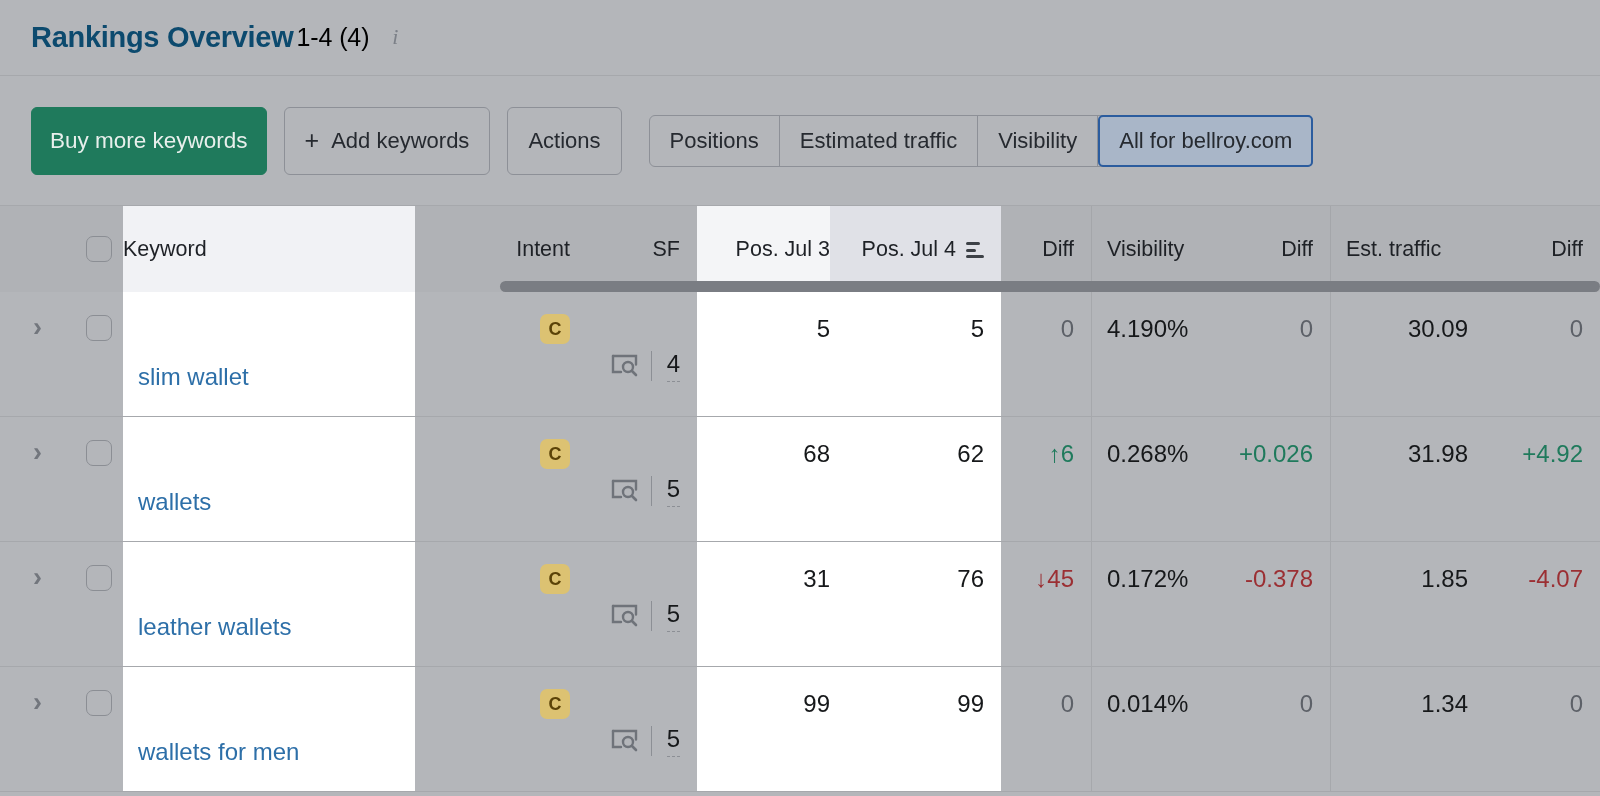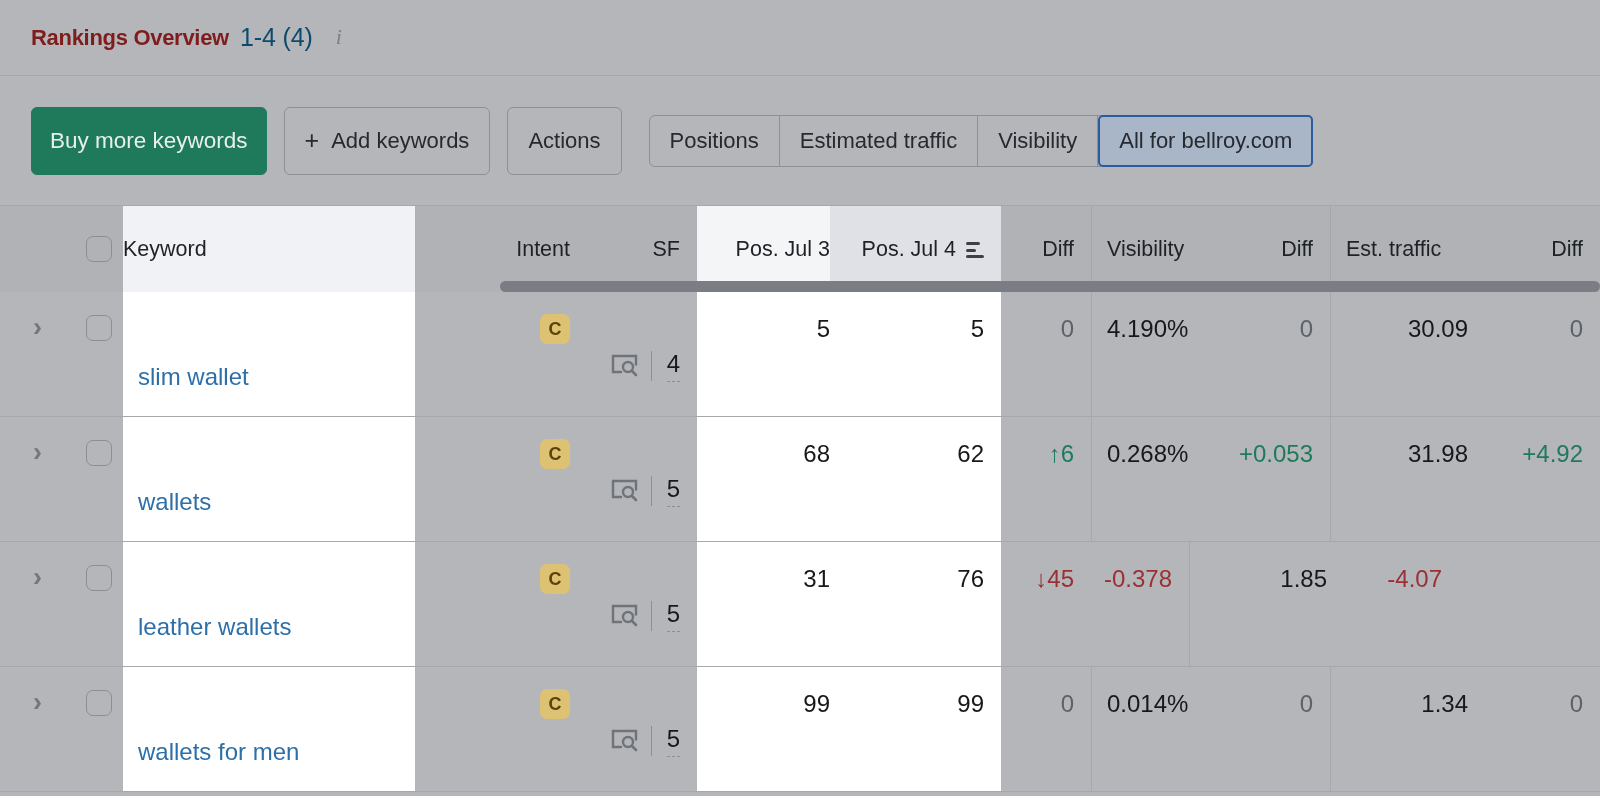--- a/index.html
+++ b/index.html
@@ -25,30 +25,30 @@
   .titlebar {
     height: 76px;
     box-sizing: border-box;
     padding: 0 0 0 31px;
     display: flex;
     align-items: center;
     border-bottom: 1px solid #a6a8ac;
     background: #b4b6ba;
   }
   .title-main {
-    font-size: 22px;
+    font-size: 29px;
     font-weight: bold;
     letter-spacing: -0.3px;
-    color: #7f1d1d;
+    color: #0c4a6e;
   }
   .title-count {
     font-size: 25px;
     font-weight: 400;
-    color: #0c4a6e;
-    margin-left: 11px;
+    color: #000000;
+    margin-left: 3px;
     letter-spacing: -0.1px;
   }
   .info-icon {
     margin-left: 17px;
     width: 18px;
     height: 22px;
     display: inline-flex;
     align-items: center;
     justify-content: center;
     color: #7c8088;
@@ -443,21 +443,21 @@
           <span class="sf-num">5</span>
         </div>
         <div class="td c-pos1 td-pos td-pos1">
           <span>68</span>
         </div>
         <div class="td c-pos2 td-pos td-pos2">
           <span>62</span>
         </div>
         <div class="td c-diff1 right pos">↑6</div>
         <div class="td c-vis left td-sep-left" style="padding-left:15px">0.268%</div>
-        <div class="td c-diff2 right pos">+0.053</div>
+        <div class="td c-diff2 right pos">+0.026</div>
         <div class="td c-est right td-sep-left">31.98</div>
         <div class="td c-diff3 right pos">+4.92</div>
       </div>
 
       <div class="trow">
         <div class="td c-expand center">
           <span class="chev">›</span>
         </div>
         <div class="td c-check center">
           <div class="row-checkbox"></div>
@@ -480,20 +480,21 @@
           <span class="sf-divider"></span>
           <span class="sf-num">5</span>
         </div>
         <div class="td c-pos1 td-pos td-pos1">
           <span>31</span>
         </div>
         <div class="td c-pos2 td-pos td-pos2">
           <span>76</span>
         </div>
         <div class="td c-diff1 right neg">↓45</div>
+        <div class="td c-vis left td-sep-left" style="padding-left:15px">0.172%</div>
         <div class="td c-diff2 right neg">-0.378</div>
         <div class="td c-est right td-sep-left">1.85</div>
         <div class="td c-diff3 right neg">-4.07</div>
       </div>
 
       <div class="trow">
         <div class="td c-expand center">
           <span class="chev">›</span>
         </div>
         <div class="td c-check center">

